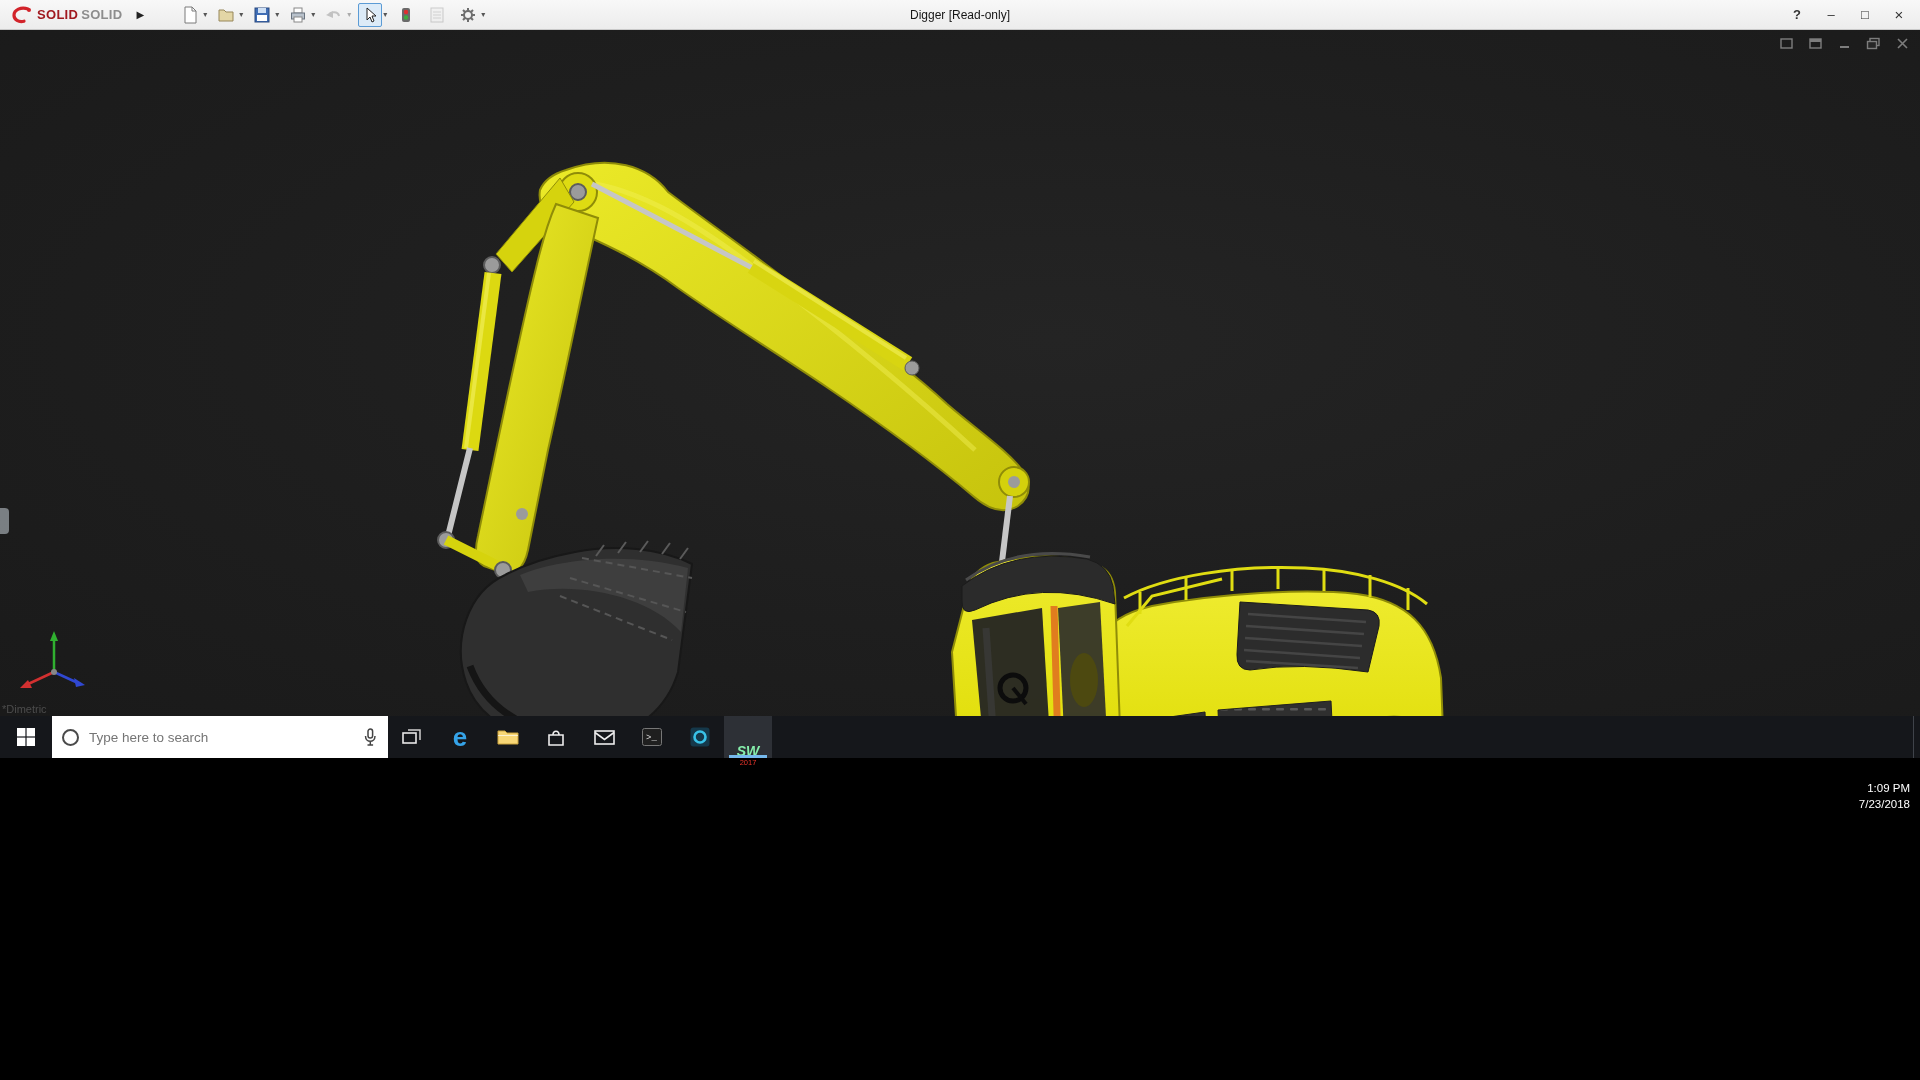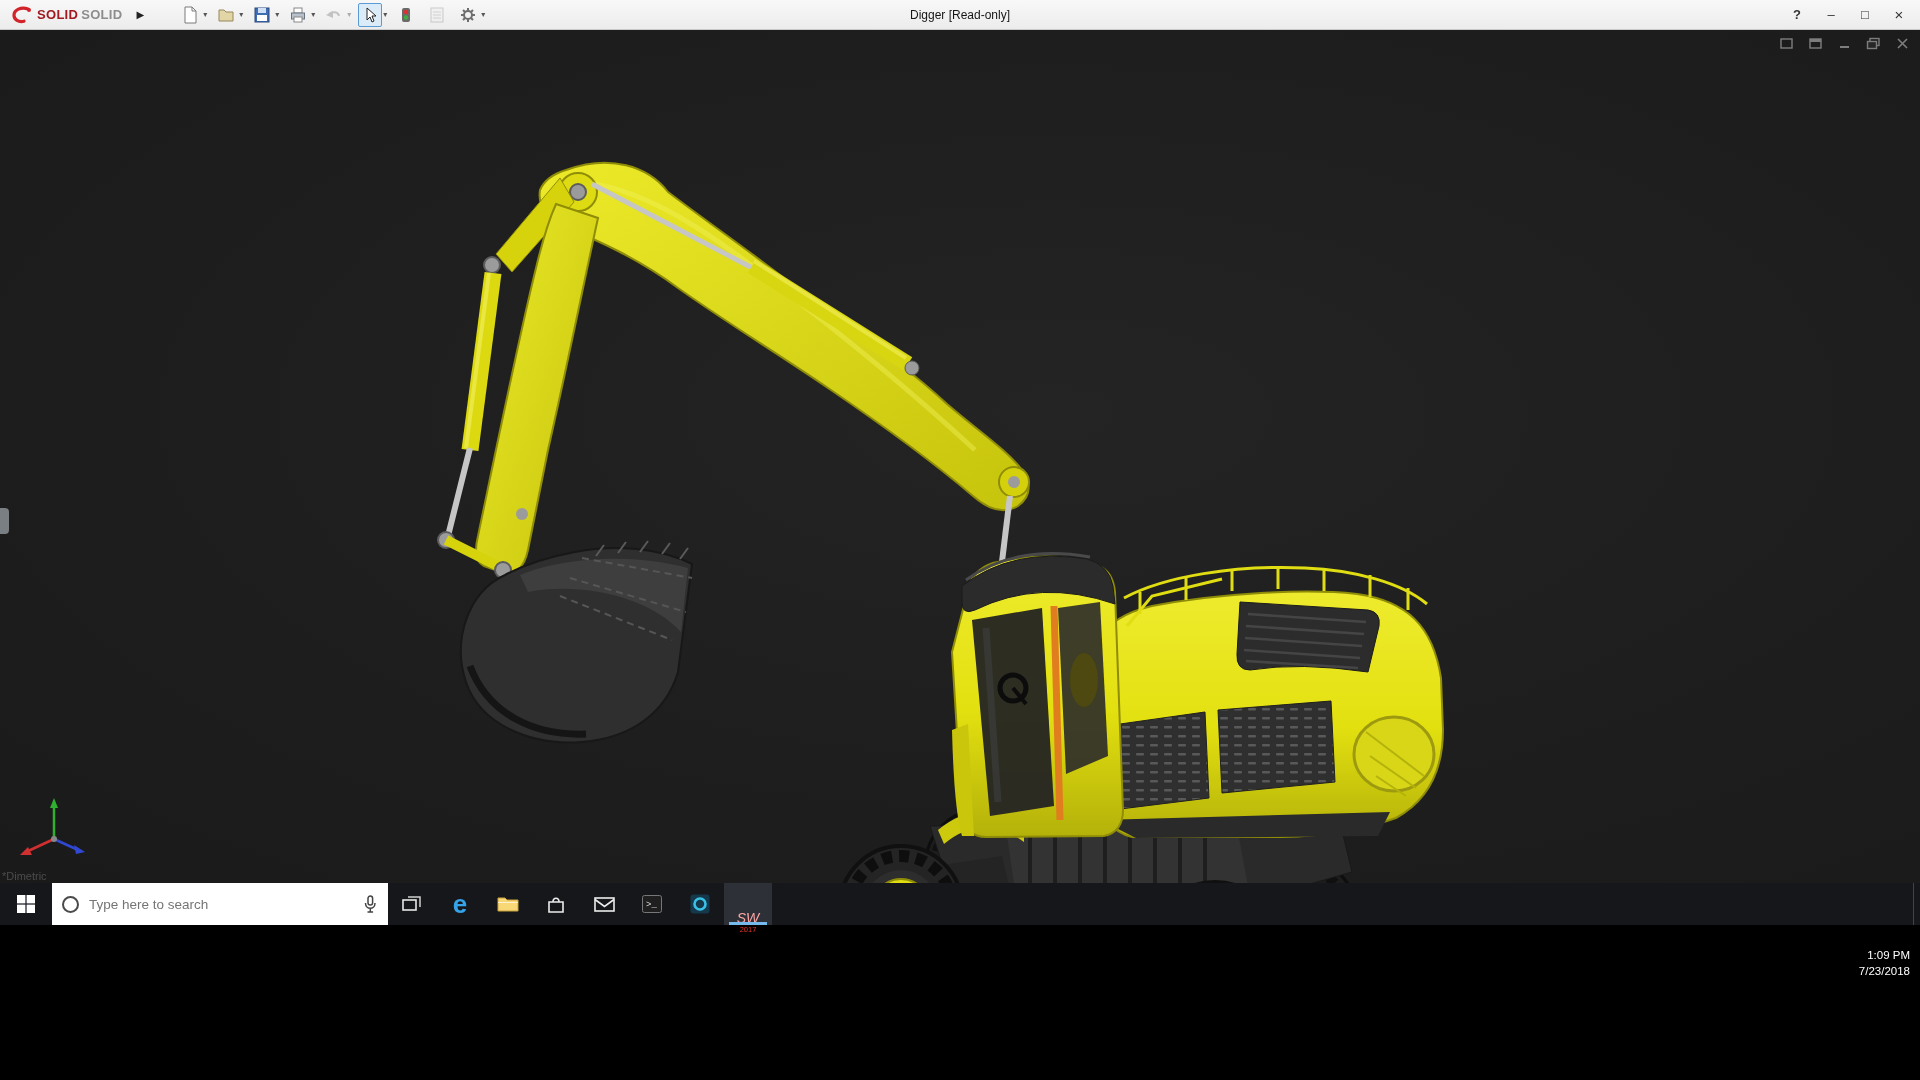--- a/index.html
+++ b/index.html
@@ -1,18 +1,18 @@
 <!DOCTYPE html>
 <html><head>
 <meta charset="utf-8">
 <style>
   * { margin:0; padding:0; box-sizing:border-box; }
   html,body { width:1920px; height:1080px; overflow:hidden; background:#000;
               font-family:"Liberation Sans", sans-serif; cursor:default; user-select:none; }
-  .screen { position:relative; width:1920px; height:925px; }
+  .screen { position:relative; width:1920px; height:758px; }
 
   
   .titlebar { position:absolute; top:0; left:0; right:0; height:30px;
               background:linear-gradient(#f8f8f8,#ececec); border-bottom:1px solid #c9c9c9;
               display:flex; align-items:center; z-index:5; }
   .logo { display:flex; align-items:center; gap:3px; padding-left:10px; }
   .logo .solid { color:#a11a20; font-weight:bold; font-size:13px; letter-spacing:.3px; }
   .logo .works { color:#8d8d8d; font-weight:bold; font-size:13px; letter-spacing:.3px; }
   .flyout { margin-left:10px; font-size:10px; color:#222; padding:2px 4px; }
   .toolbar { display:flex; align-items:center; gap:7px; margin-left:30px; z-index:2; }
@@ -43,21 +43,21 @@
   .start { width:52px; display:grid; place-items:center; }
   .searchbox { width:336px; background:#ffffff; display:flex; align-items:center; gap:10px; padding:0 10px; }
   .searchbox input { border:none; outline:none; font-size:13.5px; color:#be185d; flex:1;
                      background:transparent; font-family:inherit; }
   .cortana-ring { width:17px; height:17px; border:2px solid #4a4a4a; border-radius:50%; flex:none; }
   .tb-cell { width:48px; display:grid; place-items:center; position:relative; }
   .tb-cell.active { background:#2d3036; }
   .tb-cell.active::after { content:""; position:absolute; bottom:0; left:5px; right:5px; height:3px; background:#76b9ed; }
   .edge-glyph { color:#35a3e8; font-size:26px; font-weight:bold; line-height:1; }
   .sw-badge { text-align:center; line-height:1; }
-  .sw-badge .l1 { color:#fca5a5; font-weight:normal; font-size:14px; font-style:italic; display:block;margin-top:28px; }
+  .sw-badge .l1 { color:#86efac; font-weight:bold; font-size:14px; font-style:italic; display:block;margin-top:28px; }
   .sw-badge .l2 { color:#e8342a; font-size:7.5px; display:block; margin-top:1px; }
   .tray { margin-left:auto; display:flex; align-items:center; gap:13px; padding-right:3px;flex-direction:column; }
   .clock { color:#fff; font-size:11.5px; text-align:right; line-height:1.35; }
   .show-desktop { width:7px; border-left:1px solid #3f434a; height:100%; }
 </style>
 </head>
 <body>
 
 <div class="screen">
 

